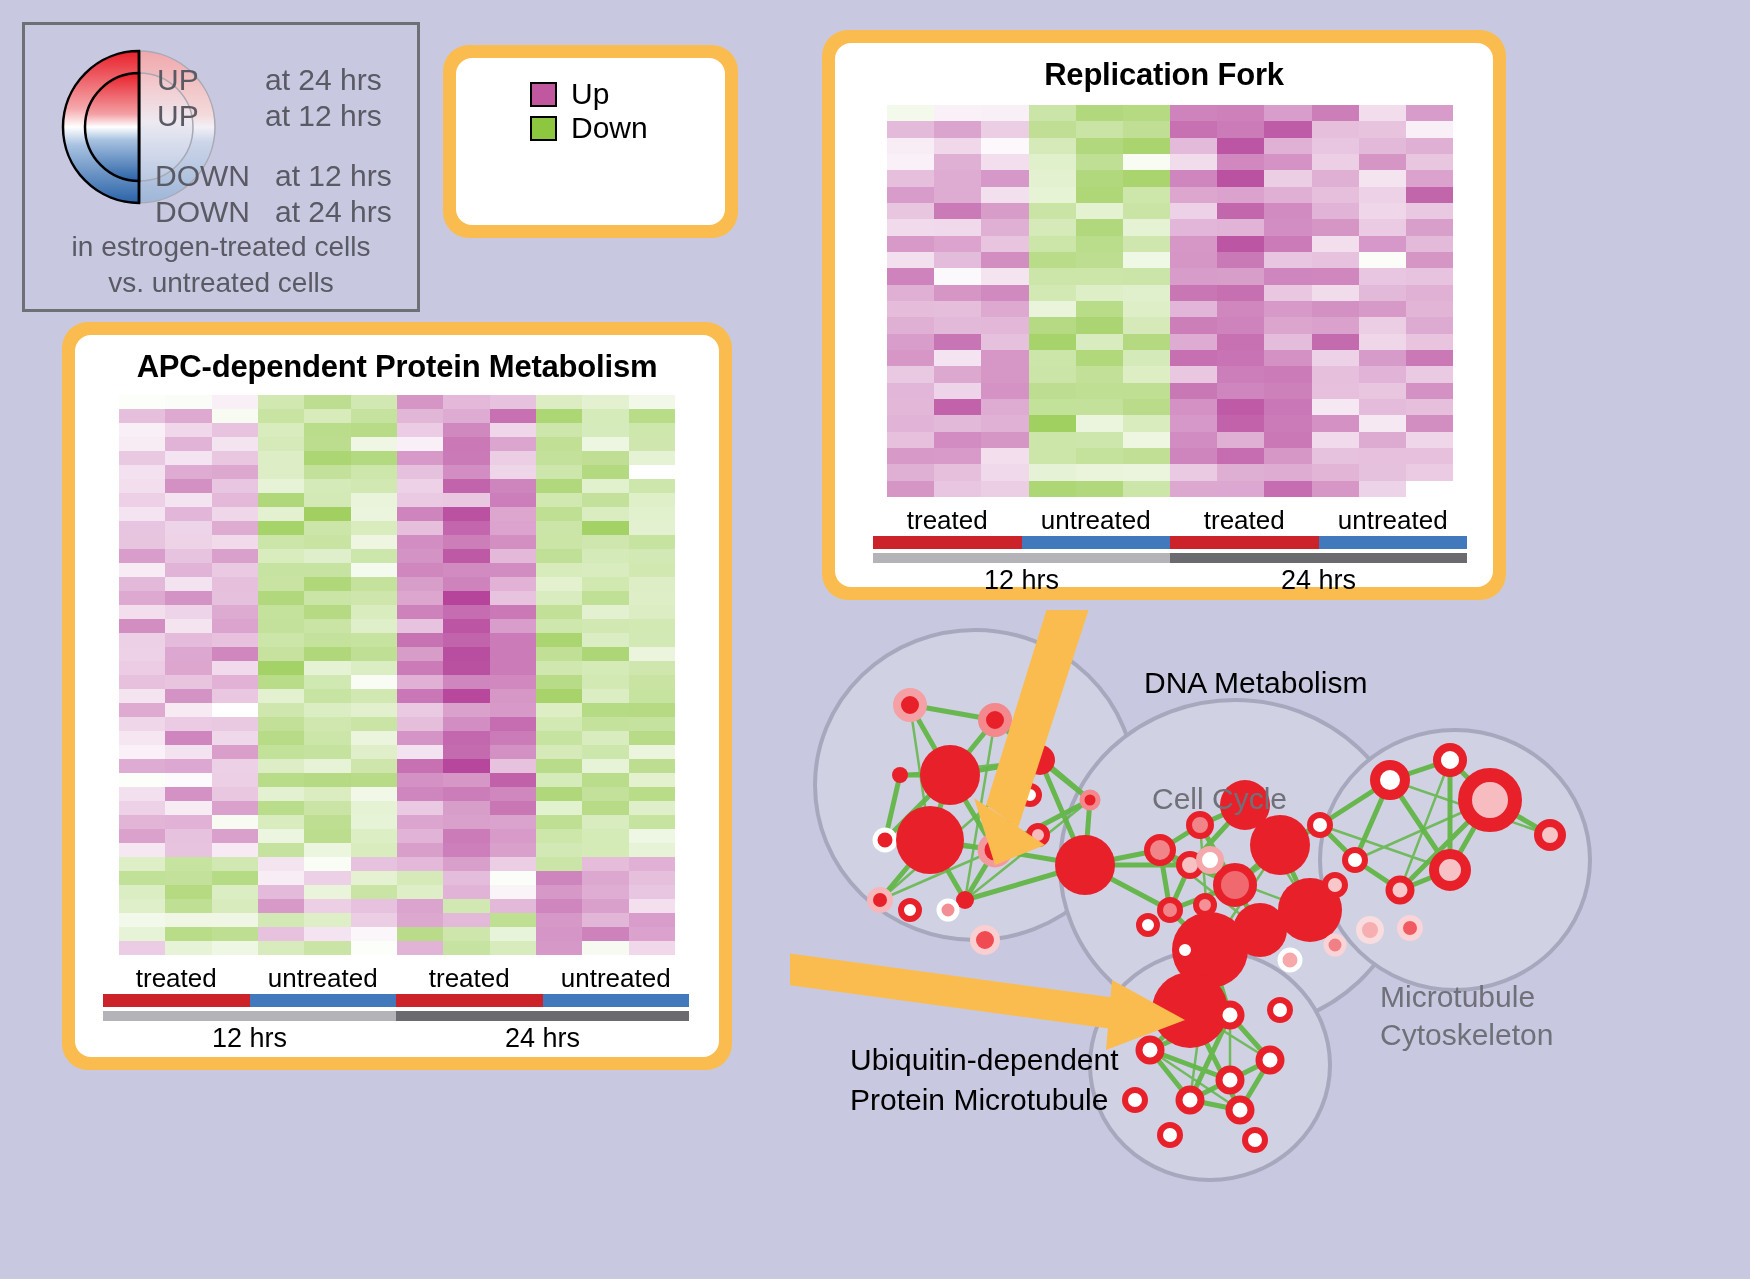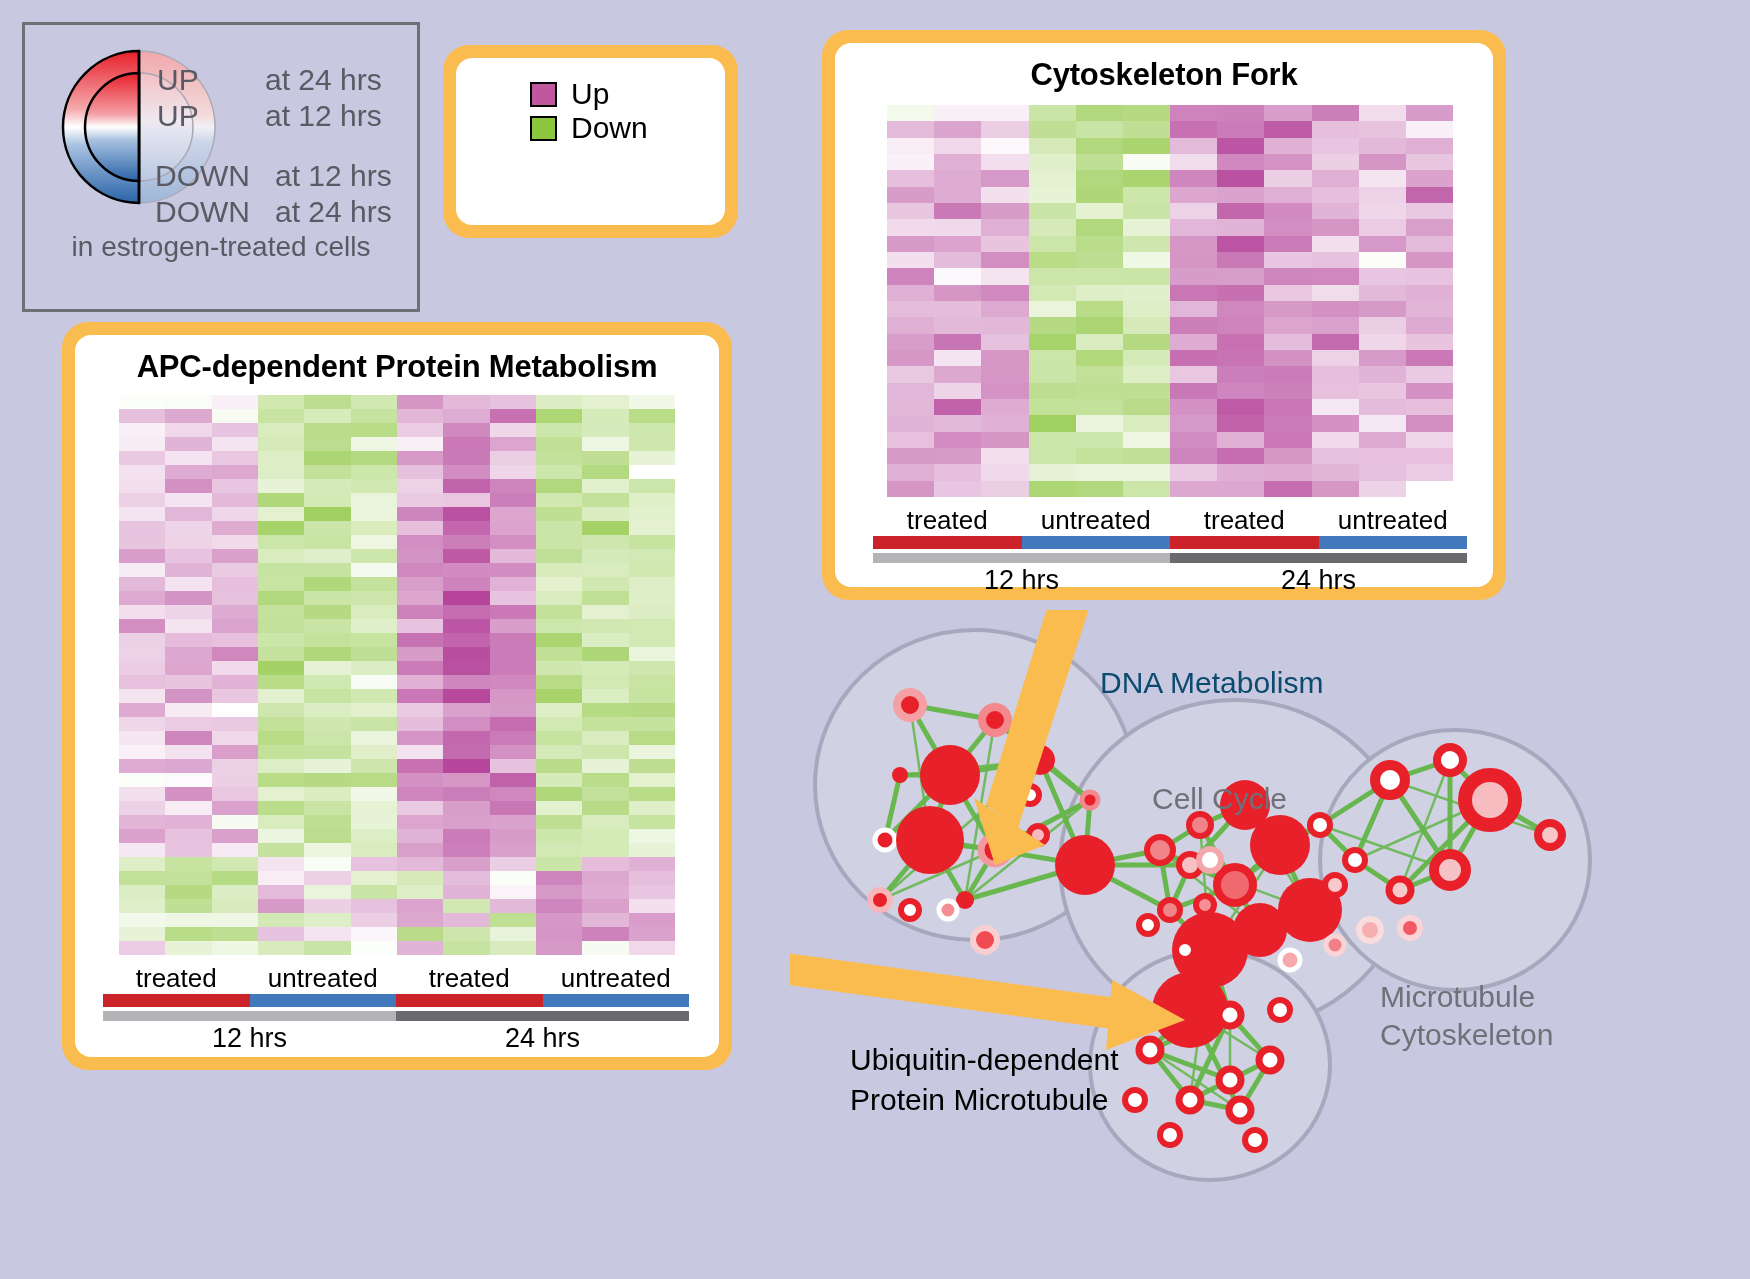--- a/index.html
+++ b/index.html
@@ -66,21 +66,21 @@
   .time-row span{text-align:center;font-size:27px;color:#000;}
   .c-red{background:#cc2229;}
   .c-blue{background:#4279bd;}
   .c-gray-l{background:#b4b4b8;}
   .c-gray-d{background:#6b6b6f;}
 
   
   #network{left:790px;top:610px;width:960px;height:669px;}
 
   .netlabel{position:absolute;font-size:30px;white-space:pre-line;}
-  #lbl-dna{left:1100px;top:666px;color:#0c4a6e;}
+  #lbl-dna{left:1144px;top:666px;color:#000000;}
   #lbl-cc{left:1152px;top:782px;color:#6f7078;}
   #lbl-mt{left:1380px;top:978px;color:#6f7078;line-height:38px;text-align:left;}
   #lbl-ub{left:850px;top:1040px;color:#000;line-height:40px;}
 </style>
 </head>
 <body>
 
 <div class="abs" id="color-key">
   <svg id="key-ring" class="abs" viewBox="0 0 160 160">
     <defs>
@@ -125,41 +125,42 @@
   <span class="key-row" style="left:240px;top:38px;">at 24 hrs</span>
   <span class="key-word" style="left:132px;top:74px;">UP</span>
   <span class="key-row" style="left:240px;top:74px;">at 12 hrs</span>
   <span class="key-word" style="left:130px;top:134px;">DOWN</span>
   <span class="key-row" style="left:250px;top:134px;">at 12 hrs</span>
   <span class="key-word" style="left:130px;top:170px;">DOWN</span>
   <span class="key-row" style="left:250px;top:170px;">at 24 hrs</span>
 
   <div id="key-caption">
     <div>in estrogen-treated cells</div>
+    <div>vs. untreated cells</div>
   </div>
 </div>
 
 <div class="abs panel" id="legend-panel">
   <div class="panel-inner">
     <div class="legend-items">
       <div class="legend-item">
         <span class="sw" id="sw-up" style="background: rgb(192, 87, 159);"></span>
         <span class="legend-label">Up</span>
       </div>
       <div class="legend-item">
         <span class="sw" id="sw-down" style="background: rgb(141, 198, 63);"></span>
         <span class="legend-label">Down</span>
       </div>
     </div>
   </div>
 </div>
 
 <div class="abs panel" id="rep-panel">
   <div class="panel-inner">
-    <div class="panel-title">Cytoskeleton Fork</div>
+    <div class="panel-title">Replication Fork</div>
     <div class="hm" id="hm-rep" style="position: absolute; left: 52px; top: 62px; width: 566px; height: 392px; grid-template-columns: repeat(12, 1fr); grid-template-rows: repeat(24, 1fr);">
         <div style="background:rgb(243,249,235)"></div>
         <div style="background:rgb(249,241,247)"></div>
         <div style="background:rgb(249,239,246)"></div>
         <div style="background:rgb(203,229,168)"></div>
         <div style="background:rgb(177,216,124)"></div>
         <div style="background:rgb(181,218,130)"></div>
         <div style="background:rgb(206,131,188)"></div>
         <div style="background:rgb(205,128,186)"></div>
         <div style="background:rgb(216,157,202)"></div>

